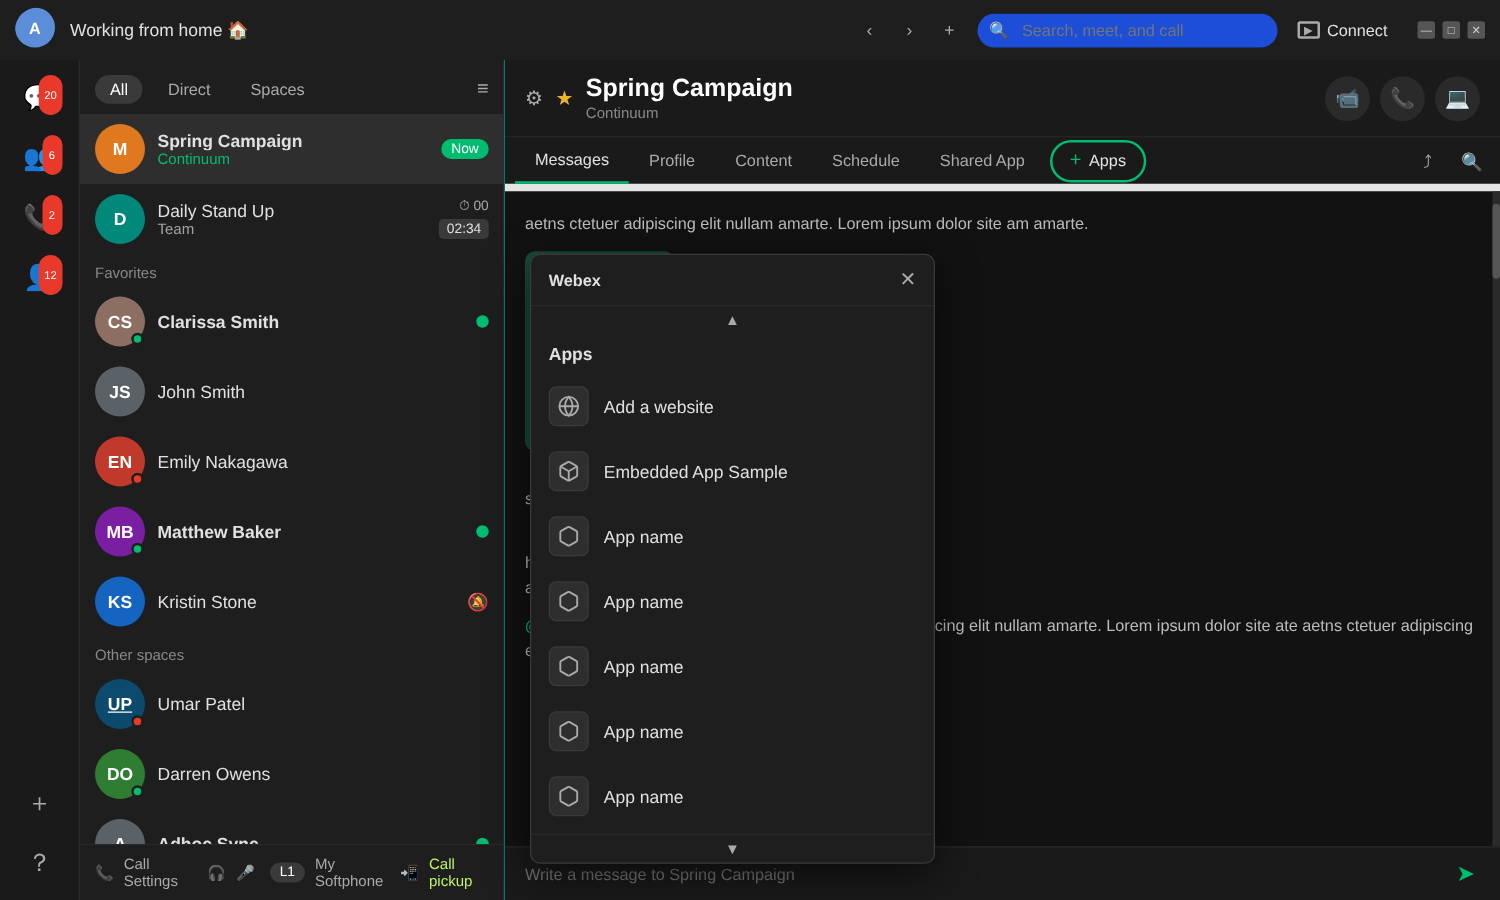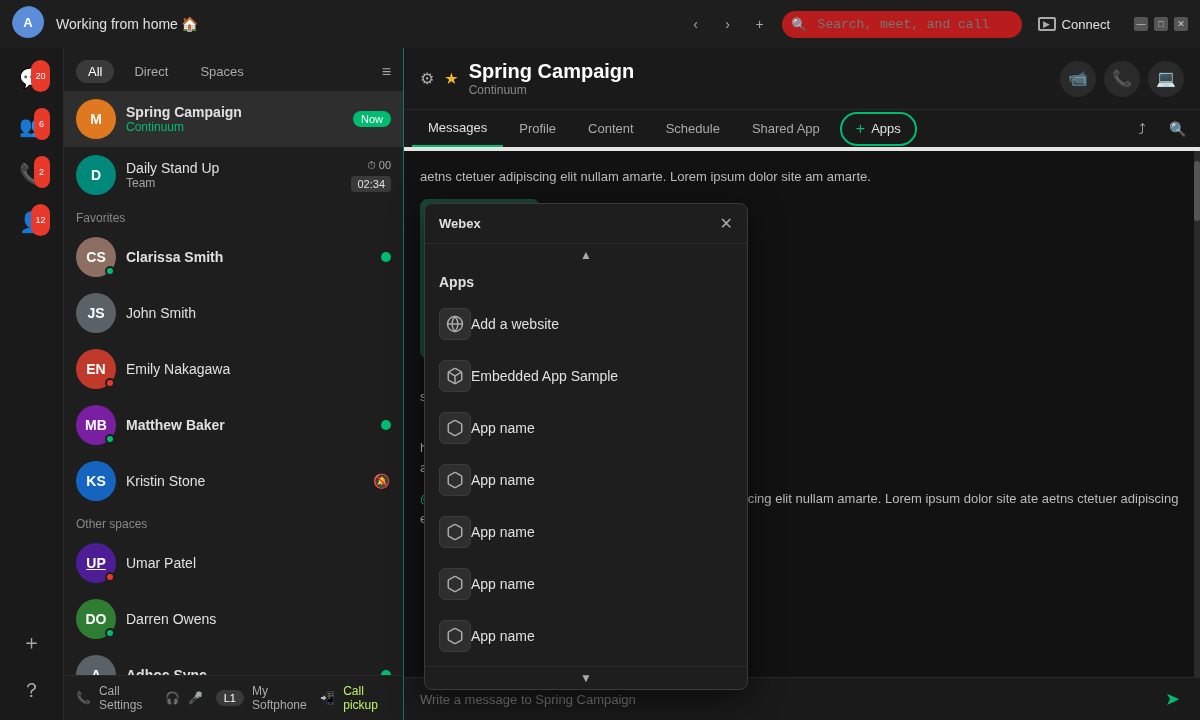--- a/index.html
+++ b/index.html
@@ -36,25 +36,25 @@
     .top-bar-nav {
       display: flex; gap: 4px; align-items: center;
     }
     .icon-btn {
       width: 28px; height: 28px; border-radius: 4px;
       background: transparent; border: none; cursor: pointer;
       display: flex; align-items: center; justify-content: center;
       color: #aaa; font-size: 14px;
     }
     .search-bar {
-      background: #b91c1c;
+      background: #1d4ed8;
       border: none; border-radius: 20px;
       padding: 6px 16px 6px 36px;
       color: #ccc; font-size: 13px;
-      width: 240px; outline: none; font-family: Liberation Mono, monospace;
+      width: 240px; outline: none;
     }
     .search-wrap { position: relative; }
     .search-wrap .s-icon {
       position: absolute; left: 10px; top: 50%; transform: translateY(-50%);
       color: #888; font-size: 13px;
     }
     .connect-btn {
       display: flex; align-items: center; gap: 6px;
       background: transparent; border: none; color: #e0e0e0;
       cursor: pointer; font-size: 13px; padding: 4px 8px; border-radius: 4px;
@@ -171,21 +171,21 @@
     .header-actions { display: flex; gap: 8px; align-items: center; margin-left: auto; }
     .action-btn {
       width: 36px; height: 36px; border-radius: 50%;
       background: #2a2a2a; border: none; cursor: pointer;
       display: flex; align-items: center; justify-content: center; color: #aaa; font-size: 16px;
     }
 
     
     .chat-tabs {
       display: flex; align-items: center; padding: 0 8px;
-      background: #1a1a1a; border-bottom: 4px solid #e5e5e5; flex-shrink: 0;
+      background: #1a1a1a; border-bottom: 6px solid #e5e5e5; flex-shrink: 0;
     }
     .chat-tab {
       padding: 10px 16px; font-size: 13px; color: #aaa; cursor: pointer;
       border-bottom: 2px solid transparent; border: none; background: transparent; color: #aaa;
     }
     .chat-tab.active { color: #e0e0e0; border-bottom: 2px solid #00bc70; }
     .apps-tab-btn {
       display: flex; align-items: center; gap: 6px;
       padding: 6px 14px; border-radius: 20px;
       border: 2px solid #00bc70; background: transparent;
@@ -247,21 +247,21 @@
     }
     .popup-title { font-size: 13px; color: #e0e0e0; font-weight: 600; }
     .popup-close { background: transparent; border: none; color: #aaa; cursor: pointer; font-size: 16px; }
     .popup-scroll-up {
       display: flex; justify-content: center; padding: 4px;
       color: #aaa; font-size: 12px; cursor: pointer;
     }
     .popup-section-title { font-size: 14px; font-weight: 600; color: #e0e0e0; padding: 8px 14px 4px; }
     .popup-list { padding: 4px 0; }
     .popup-item {
-      display: flex; align-items: center; 
+      display: flex; align-items: center; gap: 12px;
       padding: 10px 14px; cursor: pointer;
     }
     .popup-item-icon {
       width: 32px; height: 32px; border-radius: 6px;
       background: #2e2e2e; display: flex; align-items: center; justify-content: center;
       color: #aaa; font-size: 16px; flex-shrink: 0; border: 1px solid #3a3a3a;
     }
     .popup-item-label { font-size: 14px; color: #e0e0e0; }
     .popup-scroll-down {
       display: flex; justify-content: center; padding: 4px;
@@ -271,21 +271,21 @@
 
     
     .av-orange { background: #e07820; }
     .av-teal { background: #00897b; }
     .av-gray { background: #5a6268; }
     .av-brown { background: #8d6e63; }
     .av-red { background: #c0392b; }
     .av-purple { background: #7b1fa2; }
     .av-blue { background: #1565c0; }
     .av-green { background: #2e7d32; }
-    .av-darkblue { background: #4c1d95; text-decoration: underline; }
+    .av-darkblue { background: #0c4a6e; text-decoration: underline; }
 
     .av-status {
       position: absolute; bottom: 1px; right: 1px;
       width: 10px; height: 10px; border-radius: 50%;
       background: #00bc70; border: 2px solid #1e1e1e;
     }
     .av-status.busy { background: #e8392a; }
   </style>
 </head>
 <body>

